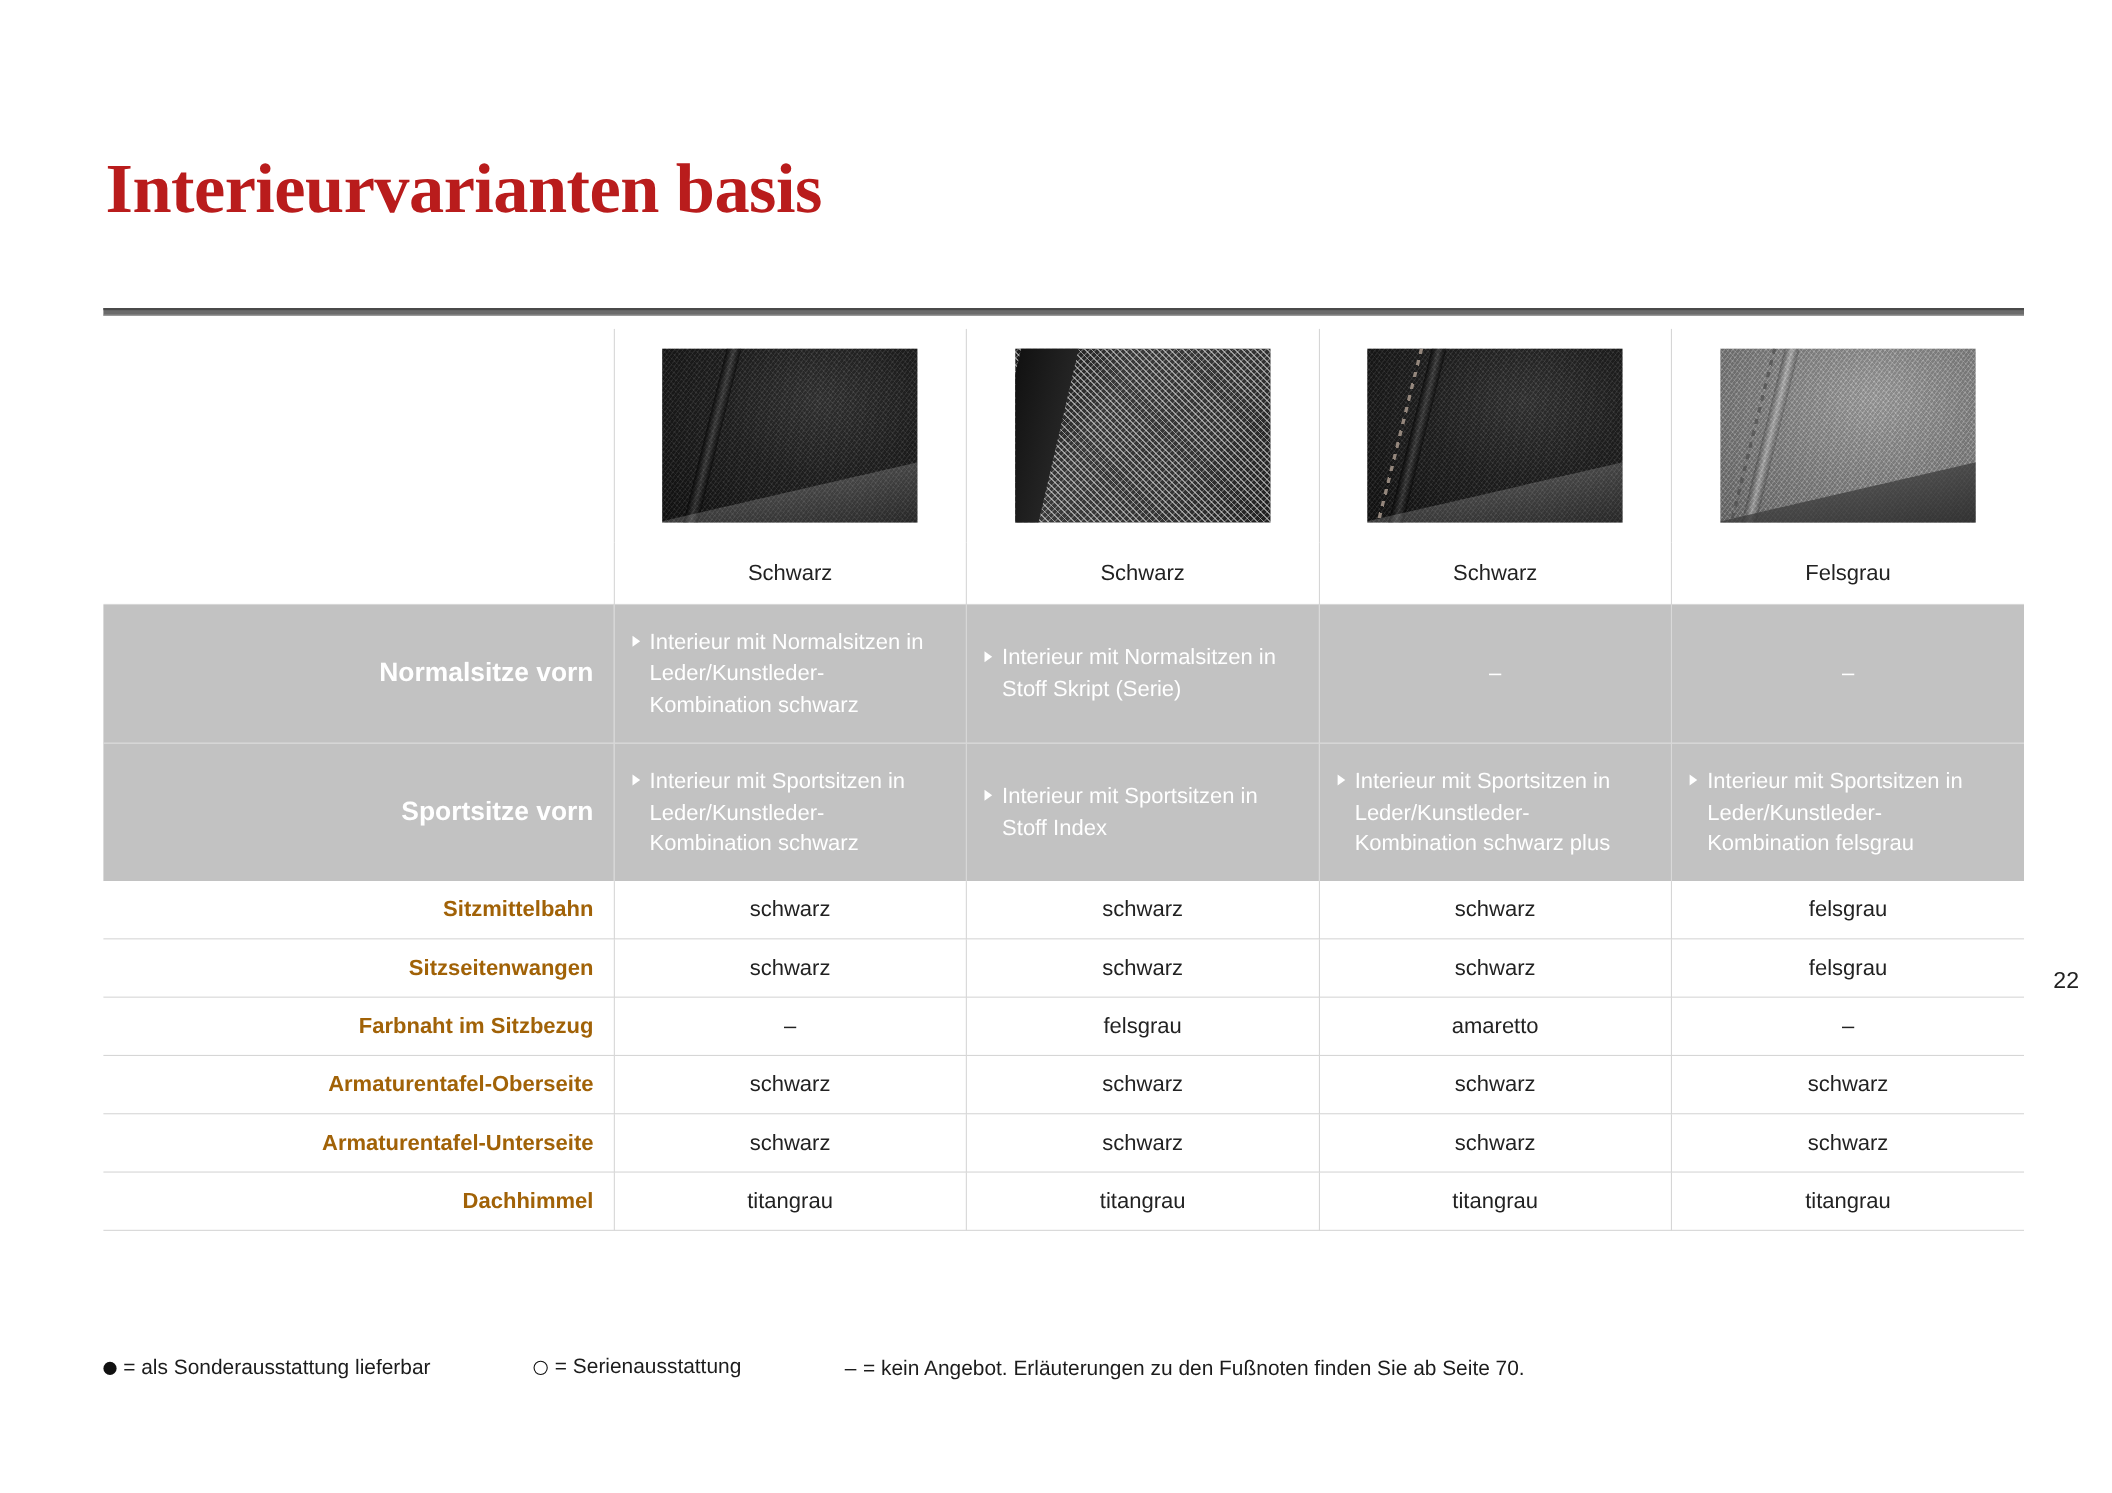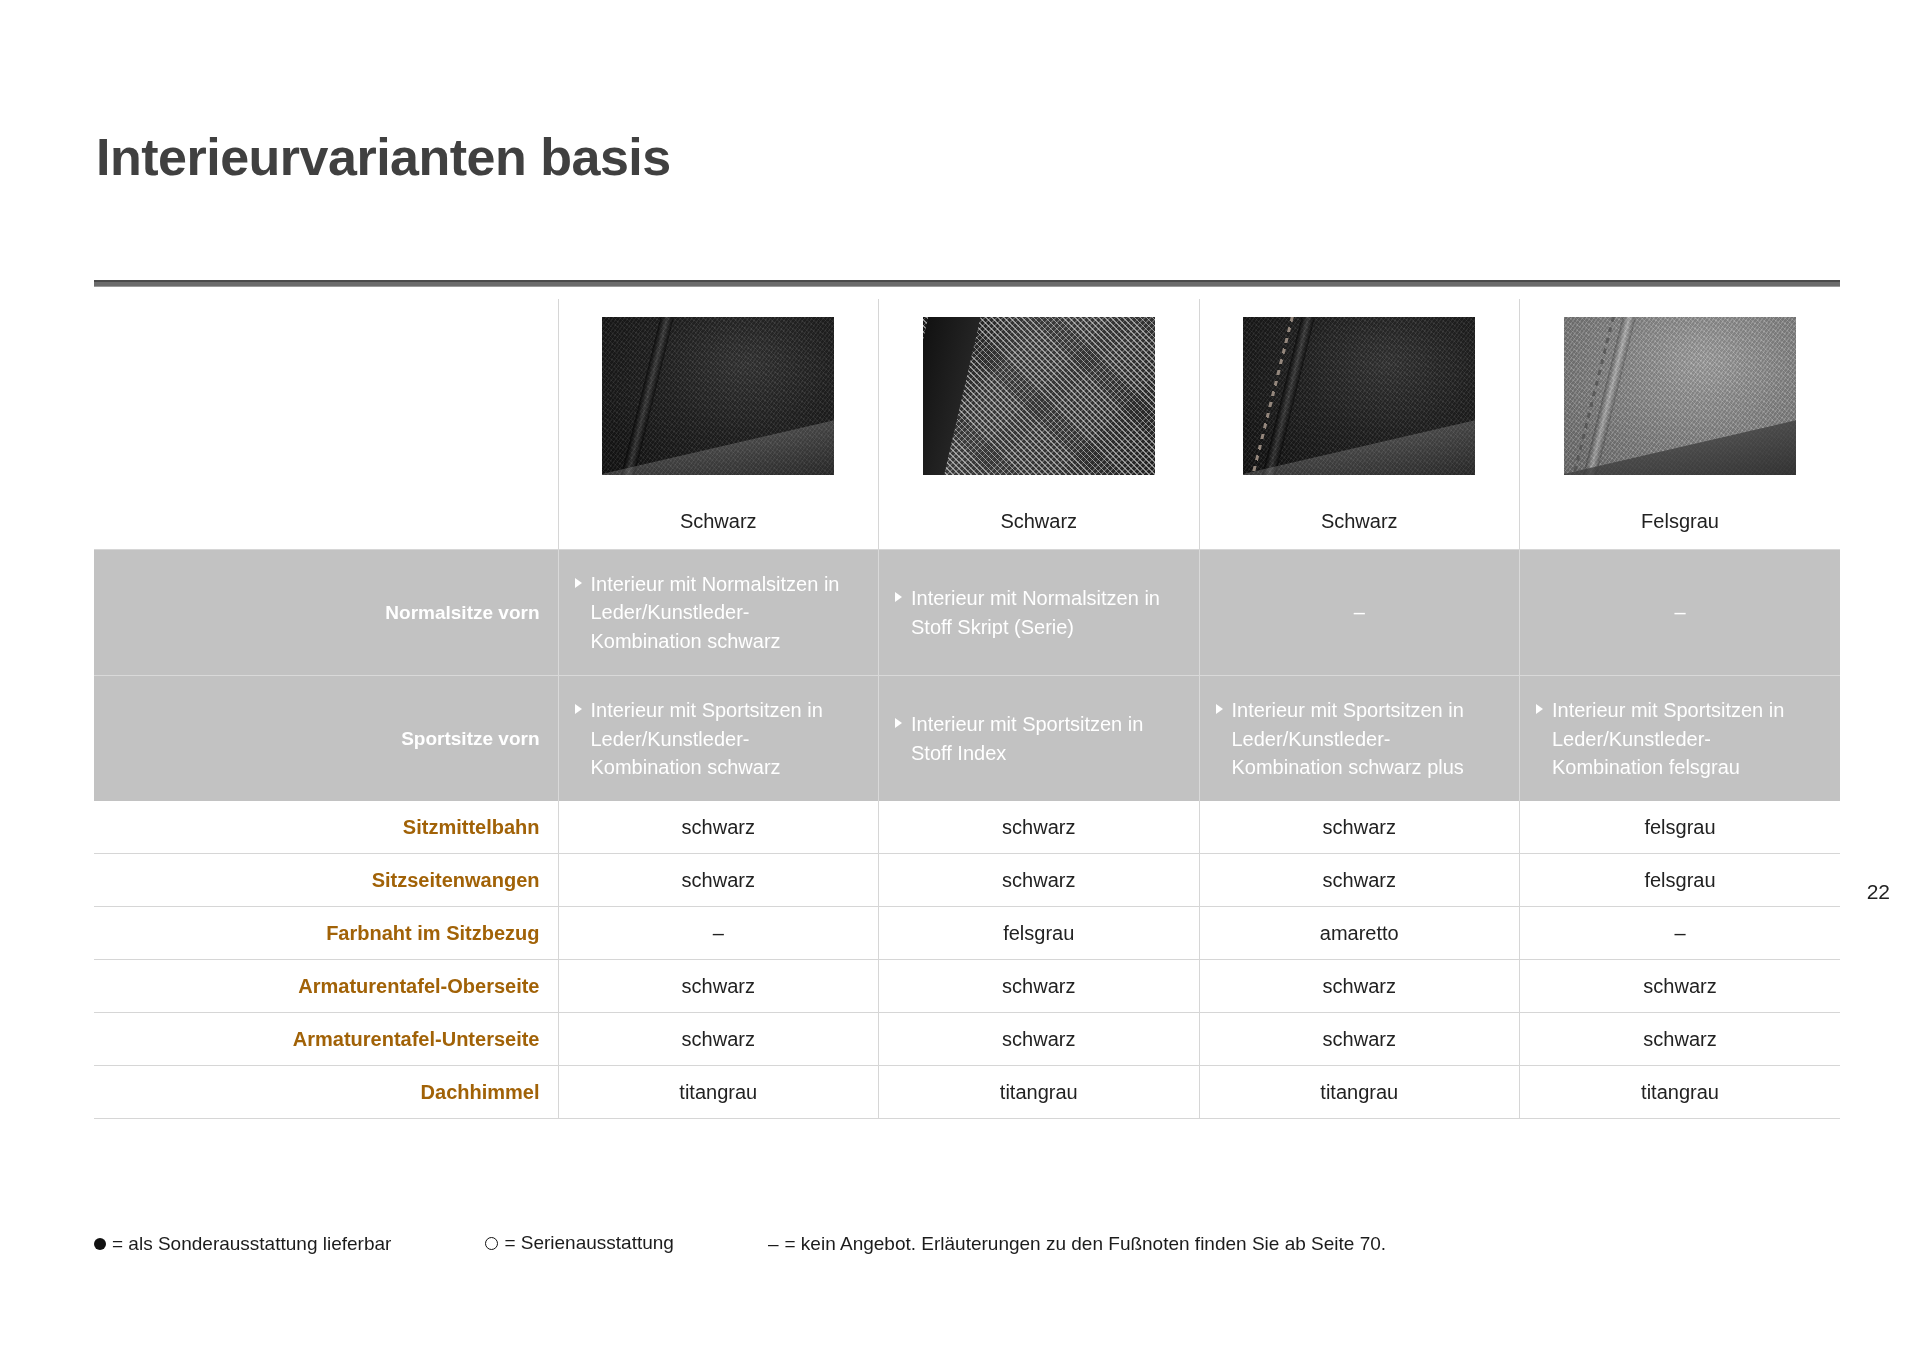--- a/index.html
+++ b/index.html
@@ -19,25 +19,26 @@
   .page {
     position: absolute;
     inset: 0;
   }
 
   
   .page-title {
     position: absolute;
     left: 96px;
     top: 92px;
-    font-size: 52px;
+    font-size: 64px;
     font-weight: 700;
     letter-spacing: -0.5px;
-    color: #404040;
+    color: #b91c1c;
     white-space: nowrap;
+    font-family: Liberation Serif, serif;
   }
 
   
   .page-number {
     position: absolute;
     right: 30px;
     top: 880px;
     font-size: 21px;
     font-weight: 400;
     color: #222222;
@@ -180,21 +181,21 @@
   tr.grey-row td {
     background: #c2c2c2;
     border-right: 1px solid #d9d9d9;
     border-bottom: 1px solid #d9d9d9;
   }
   tr.grey-row td:last-child { border-right: none; }
   tr.grey-row.last-grey td { border-bottom: none; }
 
   .grey-label {
     text-align: right;
-    font-size: 19px;
+    font-size: 24px;
     font-weight: 700;
     color: #ffffff;
     padding: 18px 18px 18px 0;
     line-height: 1.45;
   }
   .grey-item {
     display: flex;
     align-items: flex-start;
     gap: 9px;
     padding: 20px 18px 20px 16px;

